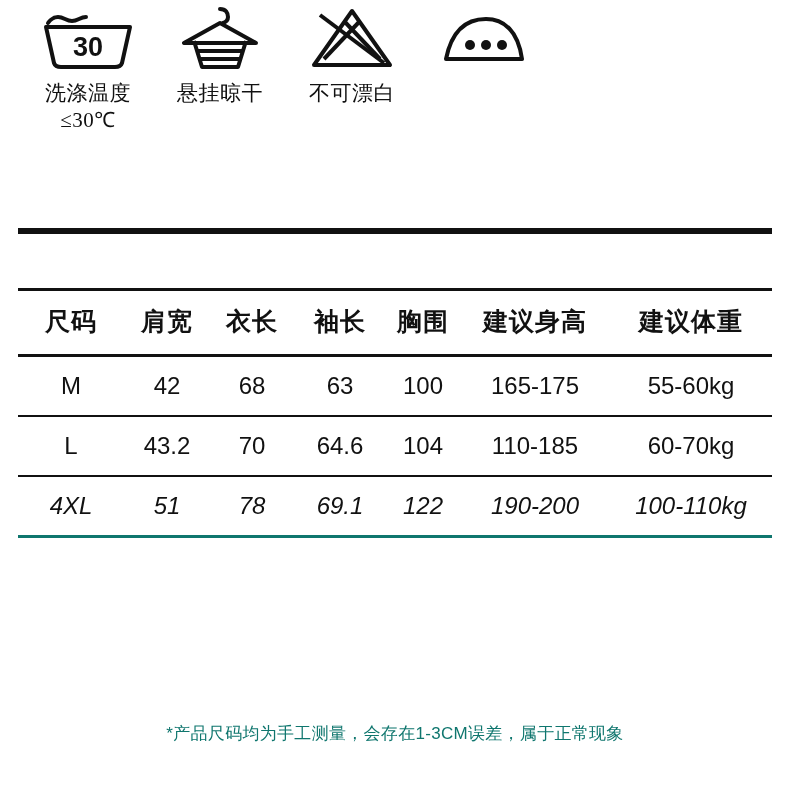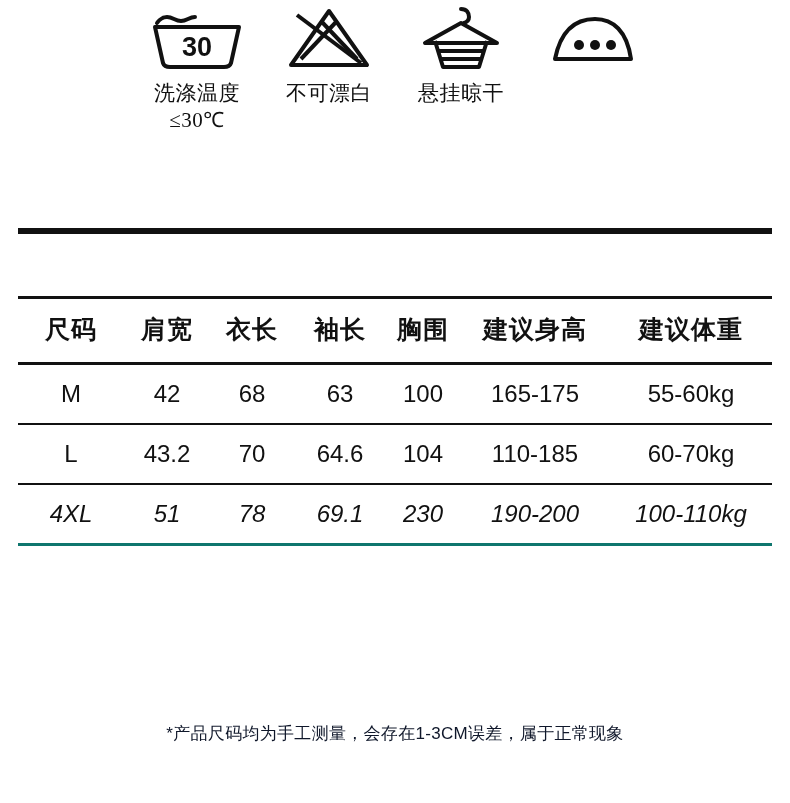--- a/index.html
+++ b/index.html
@@ -19,21 +19,21 @@
   
   .care-band {
     position: absolute;
     left: 0;
     top: 0;
     width: 790px;
     height: 168px;
   }
   .care-row {
     display: flex;
-    justify-content: center;
+    justify-content: flex-start;
     padding: 0 22px;
     box-sizing: border-box;
   }
   .care-item {
     width: 132px;
     display: flex;
     flex-direction: column;
     align-items: center;
   }
   .care-icon {
@@ -60,21 +60,21 @@
     top: 228px;
     width: 754px;
     height: 6px;
     background: #111111;
   }
 
   
   .table-wrap {
     position: absolute;
     left: 18px;
-    top: 296px;
+    top: 288px;
     width: 754px;
   }
   table.size-table {
     border-collapse: collapse;
     width: 754px;
     table-layout: fixed;
   }
   table.size-table th,
   table.size-table td {
     border: none;
@@ -112,21 +112,21 @@
   .col-height  { width: 150px; }
   .col-weight  { width: 162px; }
 
   .note {
     position: absolute;
     left: 0;
     top: 722px;
     width: 790px;
     text-align: center;
     font-size: 17px;
-    color: #0f172a;
+    color: #0f766e;
     letter-spacing: 0.3px;
   }
 
   svg { display: block; }
 </style>
 </head>
 <body>
 
 <div class="care-band">
   <div class="care-row">
@@ -135,49 +135,49 @@
       <div class="care-icon">
         <svg width="96" height="70" viewBox="0 0 96 70">
           <path d="M8 22 C8 22 12 16 18 16 C24 16 26 20 32 20 C38 20 40 16 46 16" fill="none" stroke="#111" stroke-width="4" stroke-linecap="round"></path>
           <path d="M6 26 L90 26 L82 62 C81 65 78 66 75 66 L21 66 C18 66 15 65 14 62 Z" fill="none" stroke="#111" stroke-width="4" stroke-linejoin="round"></path>
           <text x="48" y="55" font-family="'Liberation Sans', sans-serif" font-size="27" font-weight="bold" text-anchor="middle" fill="#111">30</text>
         </svg>
       </div>
       <div class="care-label">
         <div>洗涤温度</div>
         <div>≤30℃</div>
-      </div>
-    </div>
-
-    <div class="care-item">
-      <div class="care-icon">
-        <svg width="96" height="70" viewBox="0 0 96 70">
-          <path d="M48 10 L86 64 L10 64 Z" fill="none" stroke="#111" stroke-width="4" stroke-linejoin="round"></path>
-          <line x1="20" y1="58" x2="56" y2="20" stroke="#111" stroke-width="4"></line>
-          <line x1="40" y1="20" x2="76" y2="58" stroke="#111" stroke-width="4"></line>
-          <line x1="16" y1="14" x2="80" y2="62" stroke="#111" stroke-width="4"></line>
-        </svg>
-      </div>
-      <div class="care-label">
-        <div>不可漂白</div>
       </div>
     </div>
 
     <div class="care-item">
       <div class="care-icon">
         <svg width="96" height="70" viewBox="0 0 96 70">
           <path d="M48 8 C54 8 56 12 56 16 C56 19 54 21 51 22" fill="none" stroke="#111" stroke-width="4" stroke-linecap="round"></path>
           <path d="M48 22 L12 42 L84 42 Z" fill="none" stroke="#111" stroke-width="4" stroke-linejoin="round"></path>
           <path d="M22 40 L30 66 L66 66 L74 40" fill="none" stroke="#111" stroke-width="4" stroke-linejoin="round"></path>
           <line x1="24" y1="50" x2="72" y2="50" stroke="#111" stroke-width="4"></line>
           <line x1="26" y1="58" x2="70" y2="58" stroke="#111" stroke-width="4"></line>
         </svg>
       </div>
       <div class="care-label">
         <div>悬挂晾干</div>
+      </div>
+    </div>
+
+    <div class="care-item">
+      <div class="care-icon">
+        <svg width="96" height="70" viewBox="0 0 96 70">
+          <path d="M48 10 L86 64 L10 64 Z" fill="none" stroke="#111" stroke-width="4" stroke-linejoin="round"></path>
+          <line x1="20" y1="58" x2="56" y2="20" stroke="#111" stroke-width="4"></line>
+          <line x1="40" y1="20" x2="76" y2="58" stroke="#111" stroke-width="4"></line>
+          <line x1="16" y1="14" x2="80" y2="62" stroke="#111" stroke-width="4"></line>
+        </svg>
+      </div>
+      <div class="care-label">
+        <div>不可漂白</div>
       </div>
     </div>
 
     <div class="care-item">
       <div class="care-icon">
         <svg width="96" height="70" viewBox="0 0 96 70">
           <path d="M10 58 C16 28 32 18 50 18 C68 18 82 30 86 58 Z" fill="none" stroke="#111" stroke-width="4" stroke-linejoin="round"></path>
           <circle cx="34" cy="44" r="5" fill="#111"></circle>
           <circle cx="50" cy="44" r="5" fill="#111"></circle>
           <circle cx="66" cy="44" r="5" fill="#111"></circle>
@@ -230,21 +230,21 @@
         <td>64.6</td>
         <td>104</td>
         <td>110-185</td>
         <td>60-70kg</td>
       </tr>
       <tr>
         <td>4XL</td>
         <td>51</td>
         <td>78</td>
         <td>69.1</td>
-        <td>230</td>
+        <td>122</td>
         <td>190-200</td>
         <td>100-110kg</td>
       </tr>
     </tbody>
   </table>
 </div>
 
 <div class="note">*产品尺码均为手工测量，会存在1-3CM误差，属于正常现象</div>
 
 </body></html>

